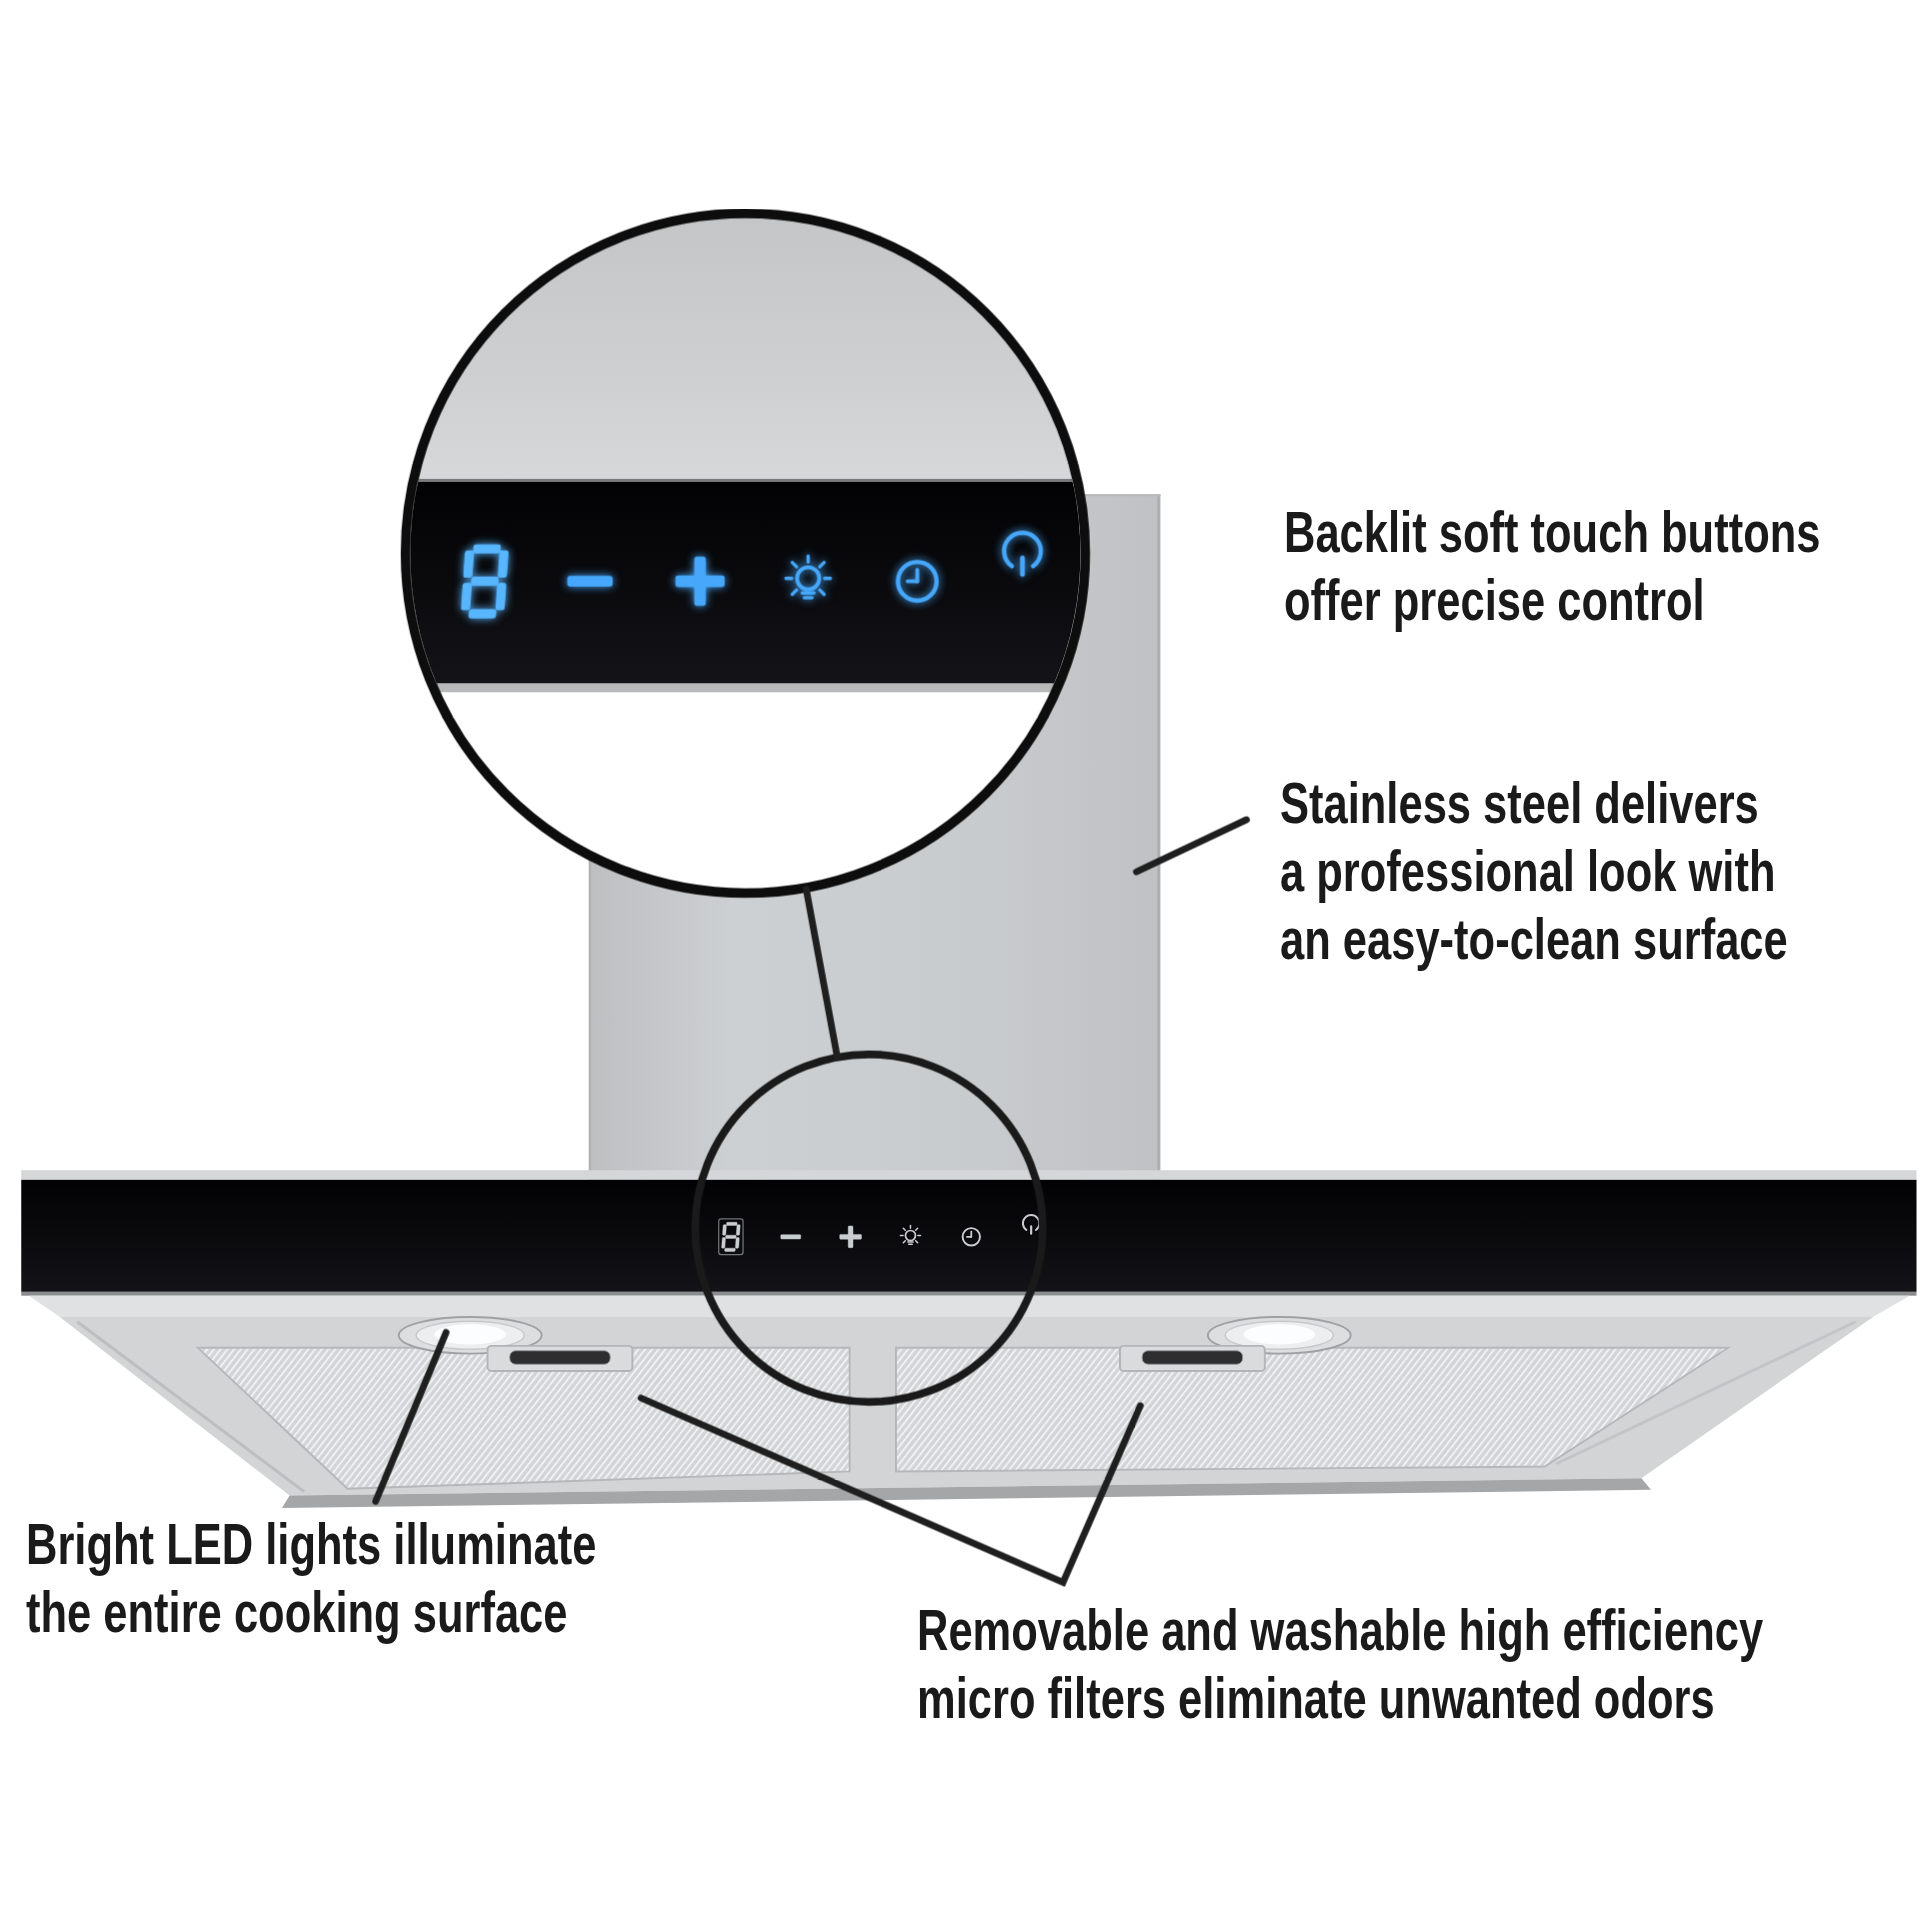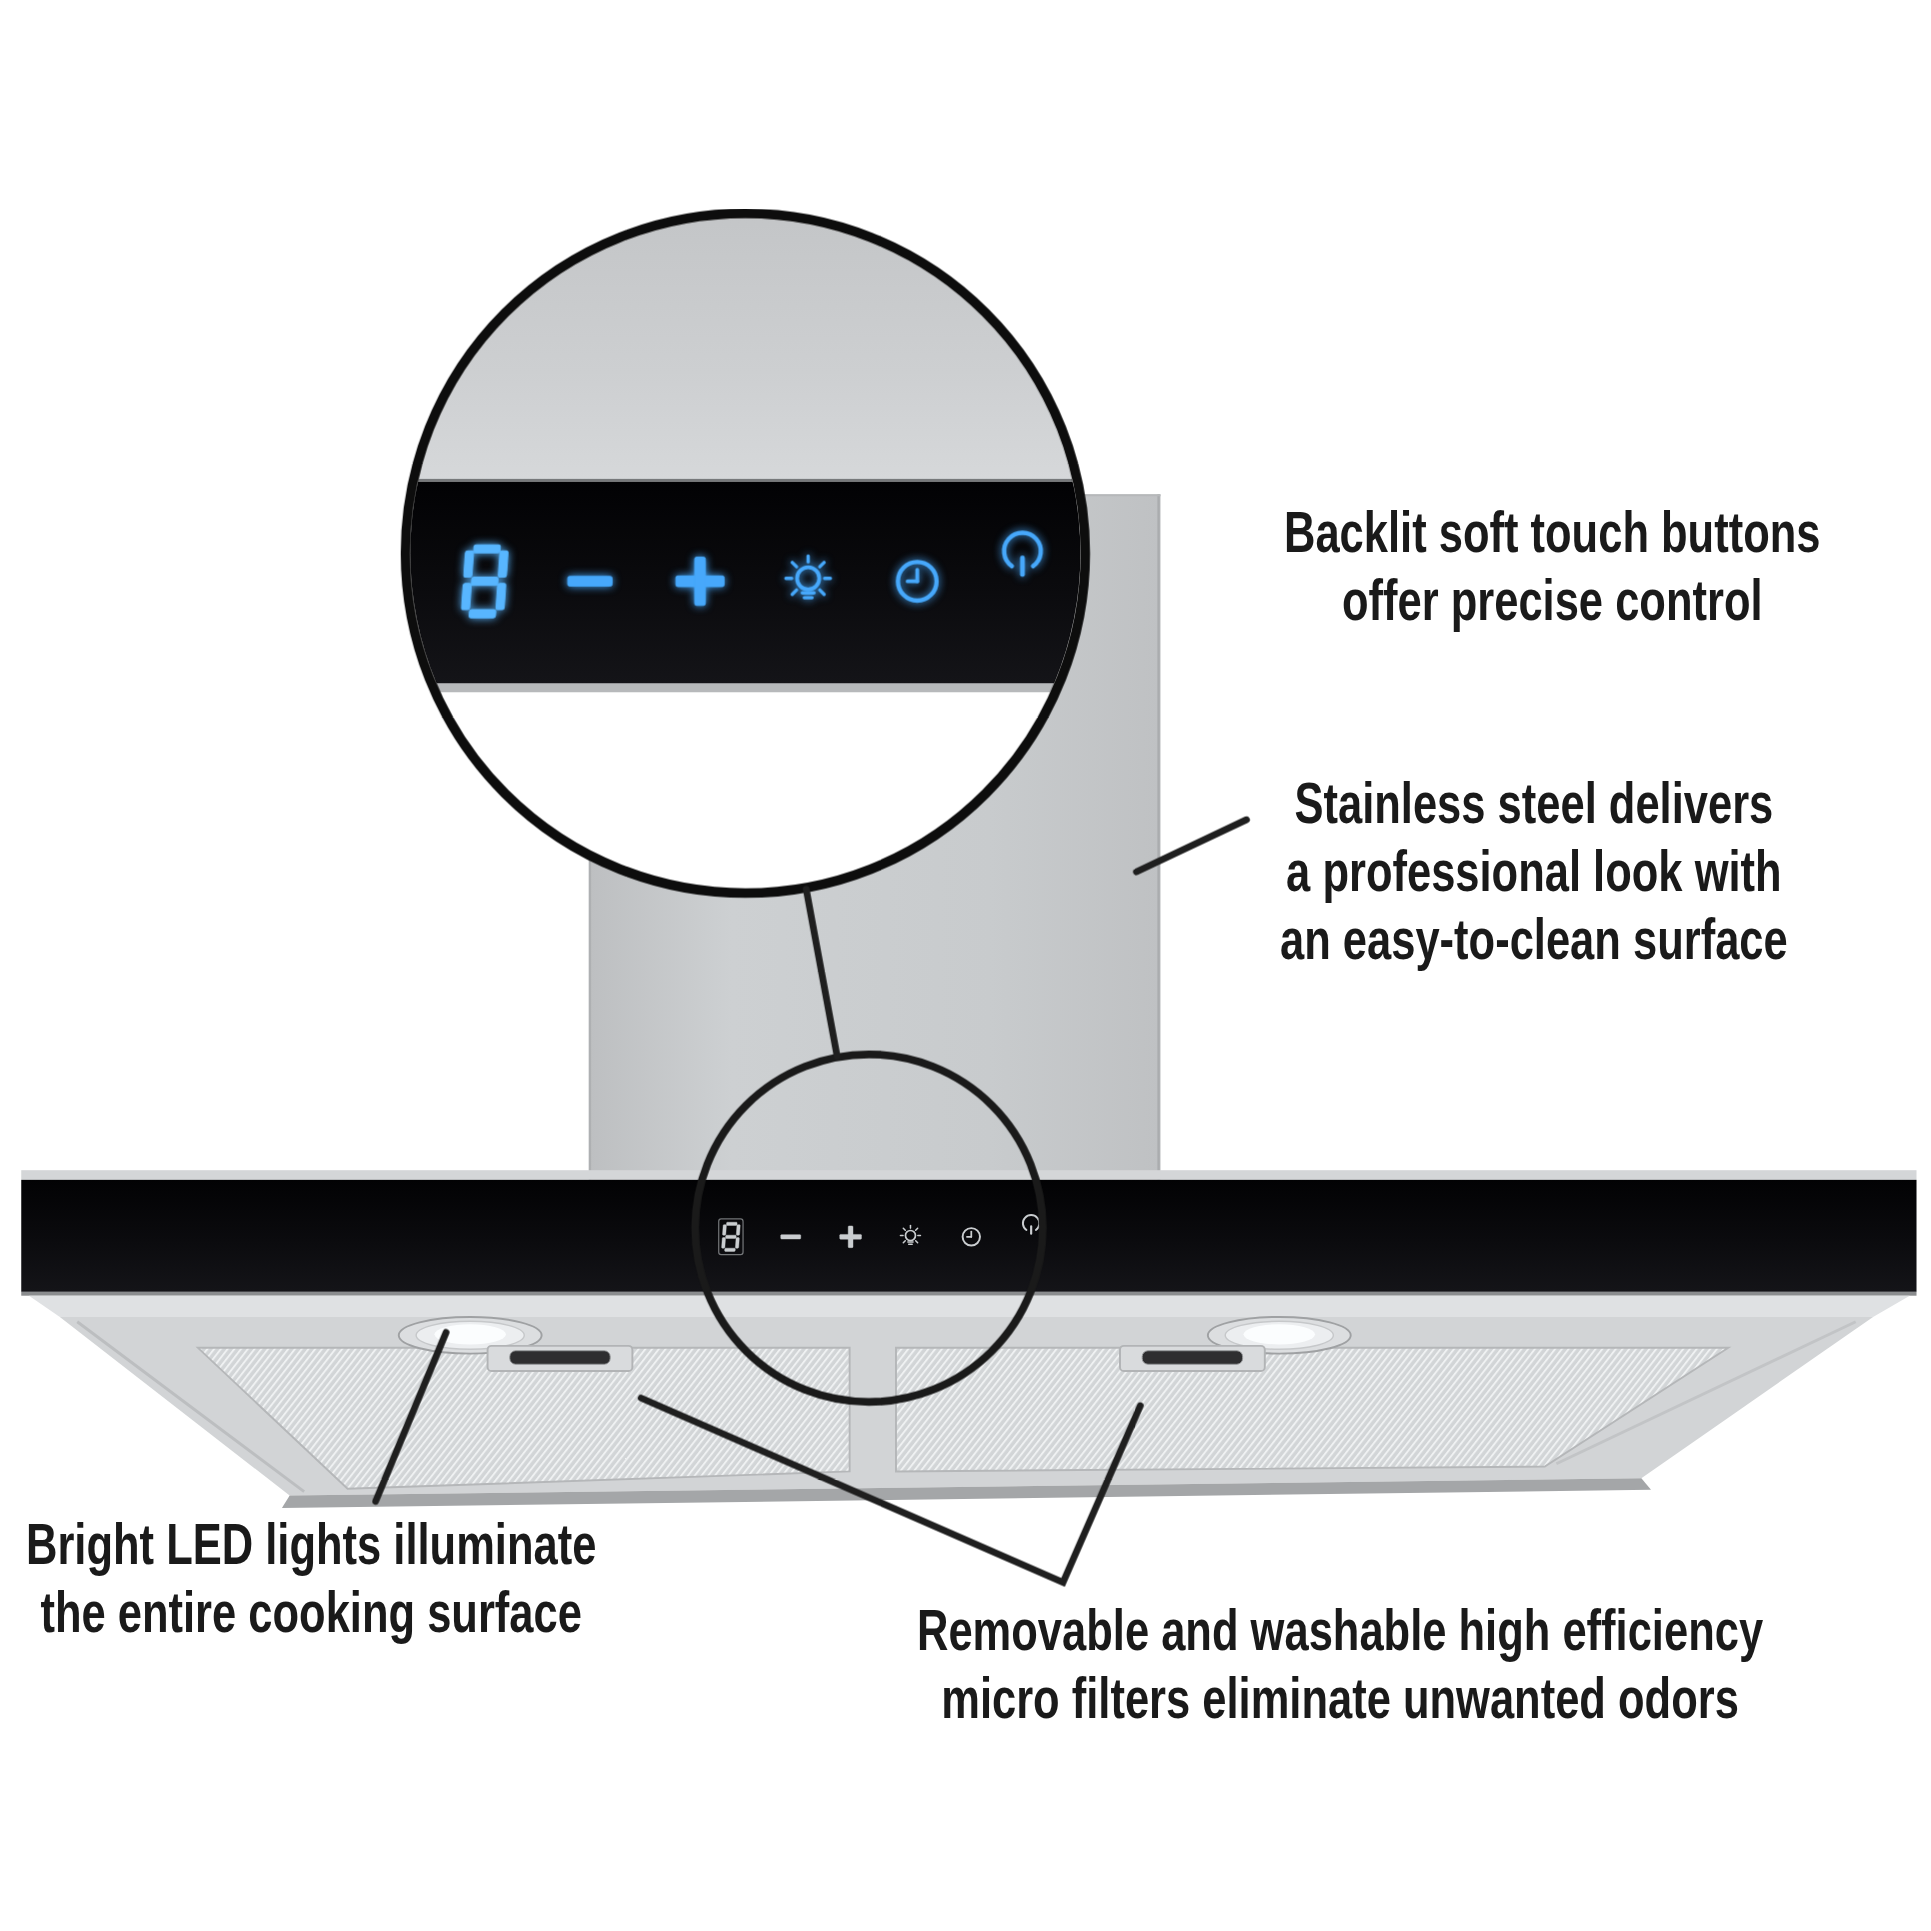--- a/index.html
+++ b/index.html
@@ -1,17 +1,17 @@
 <!DOCTYPE html>
 <html><head>
 <meta charset="utf-8">
 <style>
   html,body{margin:0;padding:0;background:#fff;}
   .stage{position:relative;width:1931px;height:1931px;background:#ffffff;overflow:hidden;
-         font-family:"Liberation Sans", sans-serif;text-align:center;}
+         font-family:"Liberation Sans", sans-serif;}
   .stage svg.scene{position:absolute;left:0;top:0;}
   .caption{position:absolute;font-weight:700;font-size:58px;line-height:68px;color:#1a1a1a;
            letter-spacing:0px;transform:scaleX(0.75);transform-origin:0 0;white-space:nowrap;}
   .caption div{white-space:nowrap;}
 </style>
 </head>
 <body>
 
 <div class="stage">
 

